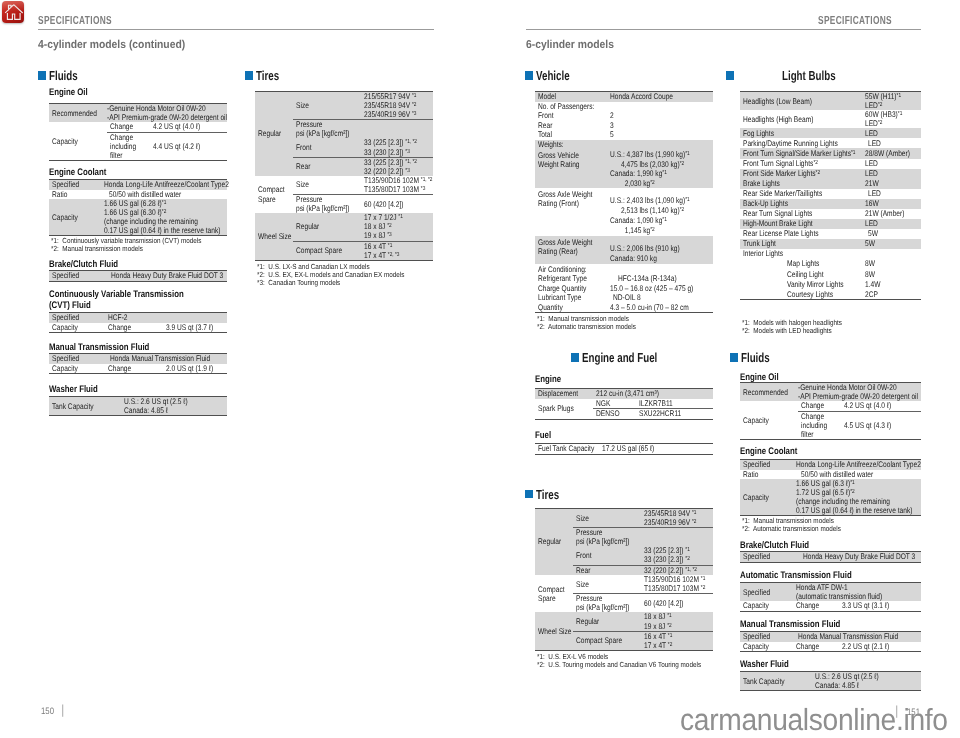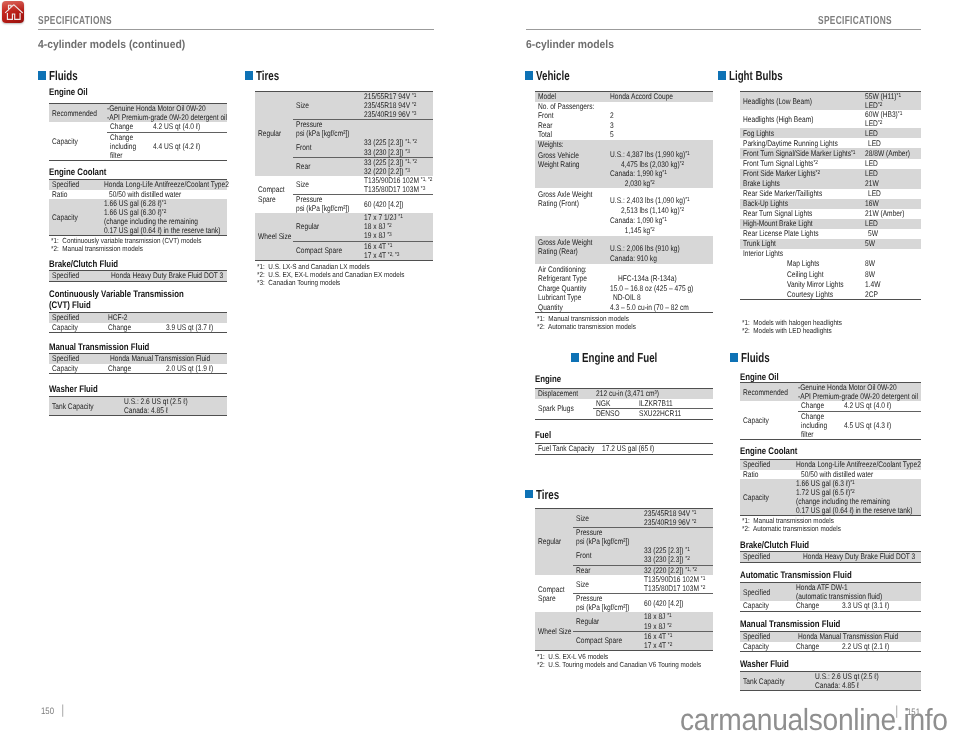--- a/index.html
+++ b/index.html
@@ -275,21 +275,21 @@
 
   <div class="hdr-label" style="right:39px;top:13.5px;">SPECIFICATIONS</div>
   <div class="hdr-rule" style="left:46px;top:29px;width:395px;"></div>
   <div class="hdr-sub" style="left:46px;top:39px;">6-cylinder models</div>
 
   <div class="sec" style="left:45px;top:69px;">
     <span class="sq"></span>
     <span class="tx">Vehicle</span>
   </div>
 
-  <div class="sec" style="left:238px;top:69px;">
+  <div class="sec" style="left:246px;top:69px;gap:45px;">
     <span class="sq"></span>
     <span class="tx">Light Bulbs</span>
   </div>
 
   <table class="tbl" style="left:55px;top:91px;width:178px;">
    <colgroup>
         <col style="width:72px">
         <col style="width:106px">
       </colgroup>
    <tbody>

